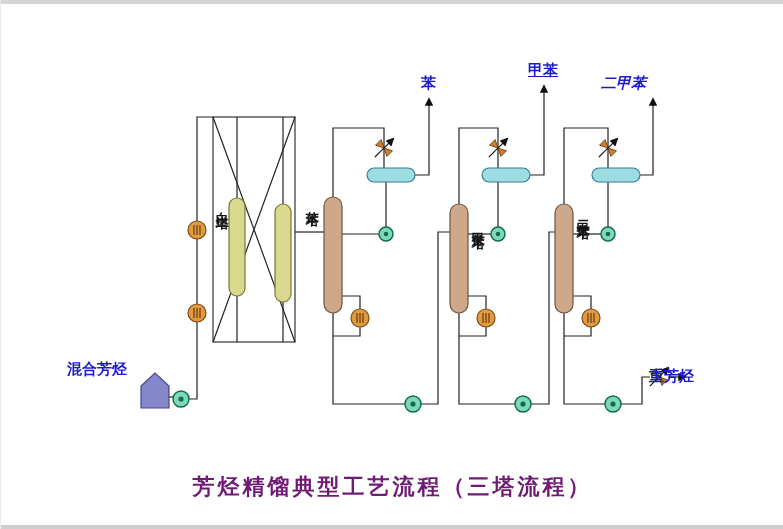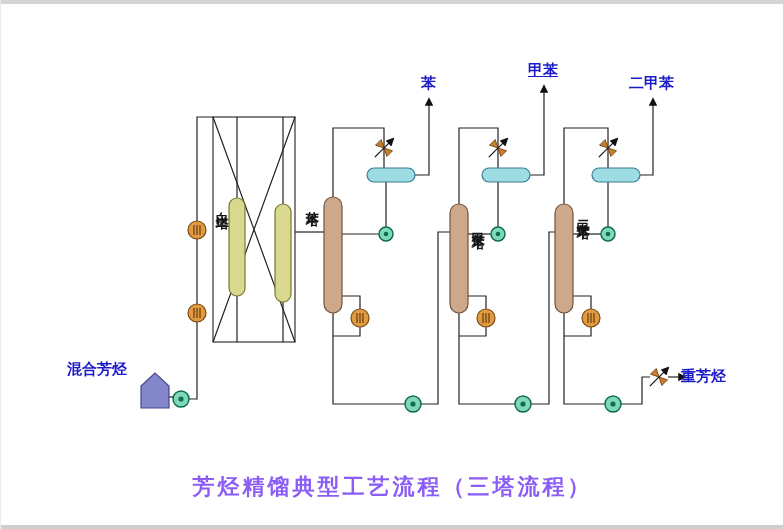--- a/index.html
+++ b/index.html
@@ -30,21 +30,21 @@
     white-space:normal;
   }
   .title{
     position:absolute;
     left:0;right:0;top:472px;
     text-align:center;
     font-family:"DejaVu Serif","Liberation Serif",serif;
     font-weight:700;
     font-size:22px;
     letter-spacing:3px;
-    color:#8b5cf6;
+    color:#701a75;
   }
   svg{position:absolute;left:0;top:0;}
   .pipe{stroke:#222222;stroke-width:1.2;fill:none;}
 </style>
 </head>
 <body>
 
 <div class="stage">
   <div class="strip top"></div>
   <div class="strip bottom"></div>
@@ -189,22 +189,22 @@
     </g>
 
     <g>
       <polygon points="140,408 140,386 154,373 168,386 168,408" fill="#8487c9" stroke="#45478f" stroke-width="1.2"></polygon>
     </g>
   </svg>
 
   <div class="lbl" style="left:66px;top:362px;text-align:center;">混合芳烃</div>
   <div class="lbl" style="left:420px;top:76px;">苯</div>
   <div class="lbl" style="left:527px;top:63px;text-decoration:underline;">甲苯</div>
-  <div class="lbl" style="left:628px;top:76px;">二甲苯</div>
-  <div class="lbl" style="left:680px;top:369px;text-align:right;">重芳烃</div>
+  <div class="lbl" style="left:600px;top:76px;font-style:italic;">二甲苯</div>
+  <div class="lbl" style="left:648px;top:369px;text-align:right;">重芳烃</div>
 
   <div class="lbl black vert" style="left:214px;top:202px;">白土塔</div>
   <div class="lbl black vert" style="left:304px;top:201px;">苯塔</div>
   <div class="lbl black vert" style="left:470px;top:222px;">甲苯塔</div>
   <div class="lbl black vert" style="left:575px;top:210px;">二甲苯塔</div>
 
   <div class="title">芳烃精馏典型工艺流程（三塔流程）</div>
 </div>
 
 </body></html>

